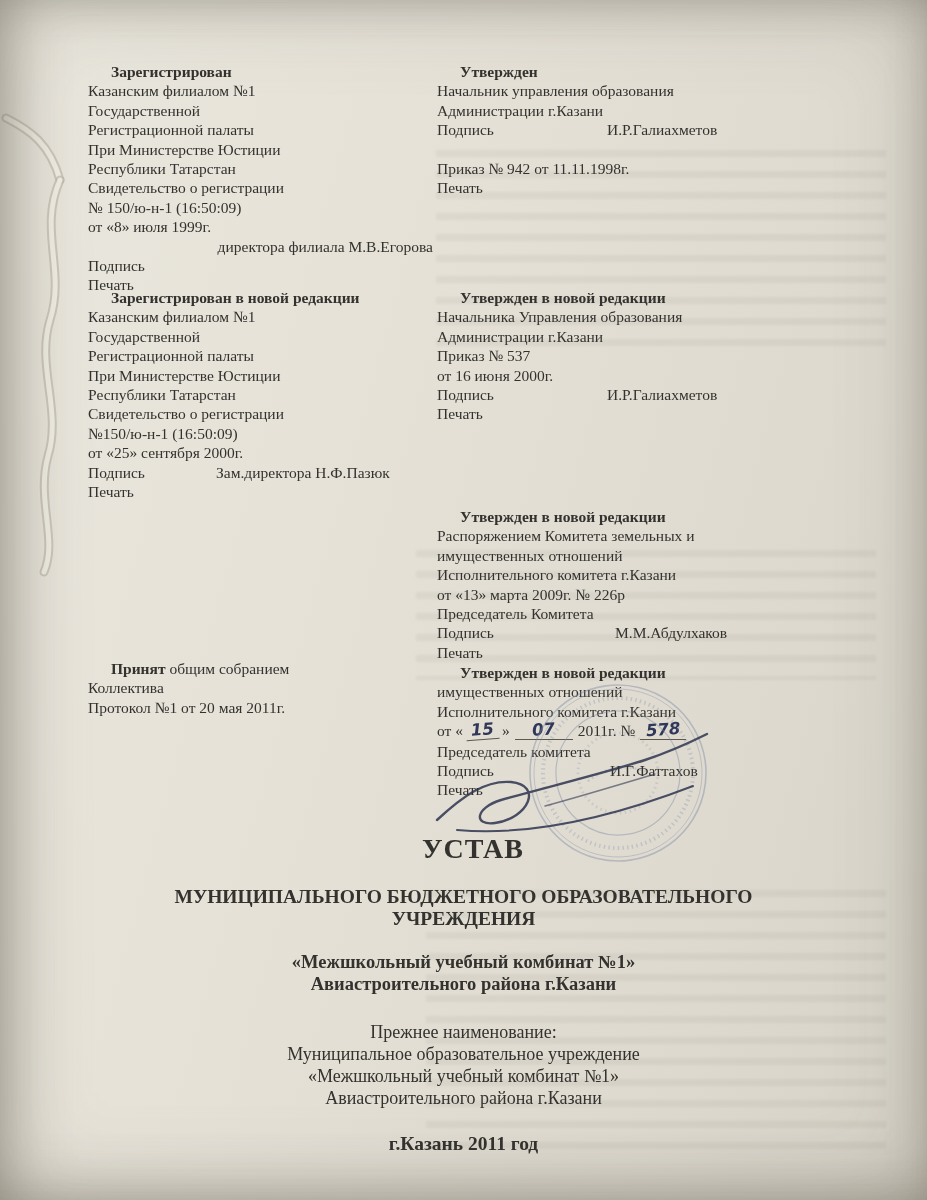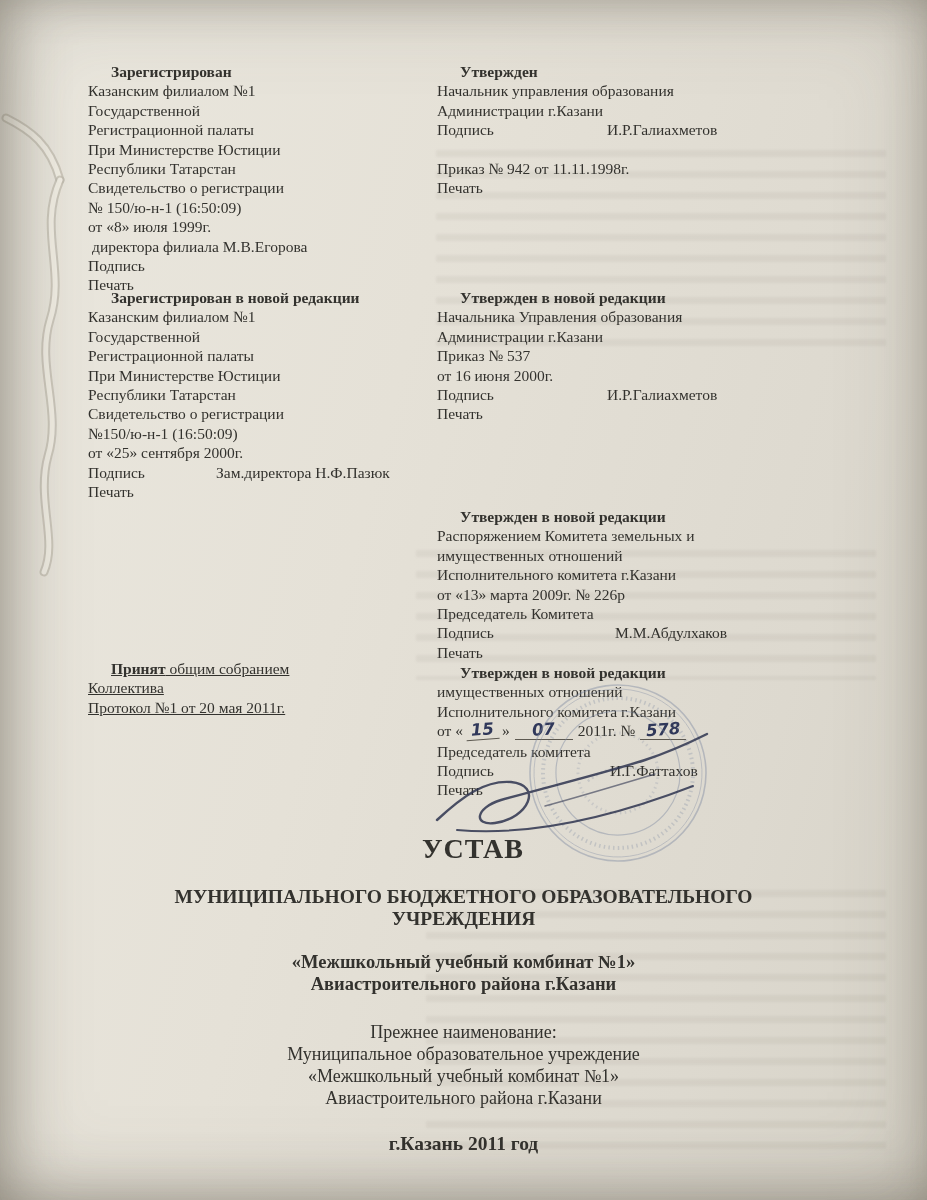--- a/index.html
+++ b/index.html
@@ -71,42 +71,42 @@
   <div class="block" style="left:88px; top:62px; width:345px;">
     <div class="line b">Зарегистрирован</div>
     <div class="line">Казанским филиалом №1</div>
     <div class="line">Государственной</div>
     <div class="line">Регистрационной палаты</div>
     <div class="line">При Министерстве Юстиции</div>
     <div class="line">Республики Татарстан</div>
     <div class="line">Свидетельство о регистрации</div>
     <div class="line">№ 150/ю-н-1 (16:50:09)</div>
     <div class="line">от «8» июля 1999г.</div>
-    <div class="line" style="padding-left:4px;">директора филиала М.В.Егорова</div>
+    <div class="line" style="padding-left:4px;text-align:right;">директора филиала М.В.Егорова</div>
     <div class="line">Подпись</div>
     <div class="line">Печать</div>
   </div>
 
   <div class="block" style="left:88px; top:288px; width:345px;">
     <div class="line b">Зарегистрирован в новой редакции</div>
     <div class="line">Казанским филиалом №1</div>
     <div class="line">Государственной</div>
     <div class="line">Регистрационной палаты</div>
     <div class="line">При Министерстве Юстиции</div>
     <div class="line">Республики Татарстан</div>
     <div class="line">Свидетельство о регистрации</div>
     <div class="line">№150/ю-н-1 (16:50:09)</div>
     <div class="line">от «25» сентября 2000г.</div>
     <div class="line">
       <span class="siglabel" style="width:128px;">Подпись</span><span>Зам.директора Н.Ф.Пазюк</span>
     </div>
     <div class="line">Печать</div>
   </div>
 
-  <div class="block" style="left:88px; top:659px; width:345px;text-decoration:underline;">
+  <div class="block" style="left:88px; top:659px; width:345px;">
     <div class="line"><span class="b">Принят</span><span> общим собранием</span></div>
     <div class="line">Коллектива</div>
     <div class="line">Протокол №1 от 20 мая 2011г.</div>
   </div>
 
   <div class="block" style="left:437px; top:62px; width:440px;">
     <div class="line b">Утвержден</div>
     <div class="line">Начальник управления образования</div>
     <div class="line">Администрации г.Казани</div>
     <div class="line">

